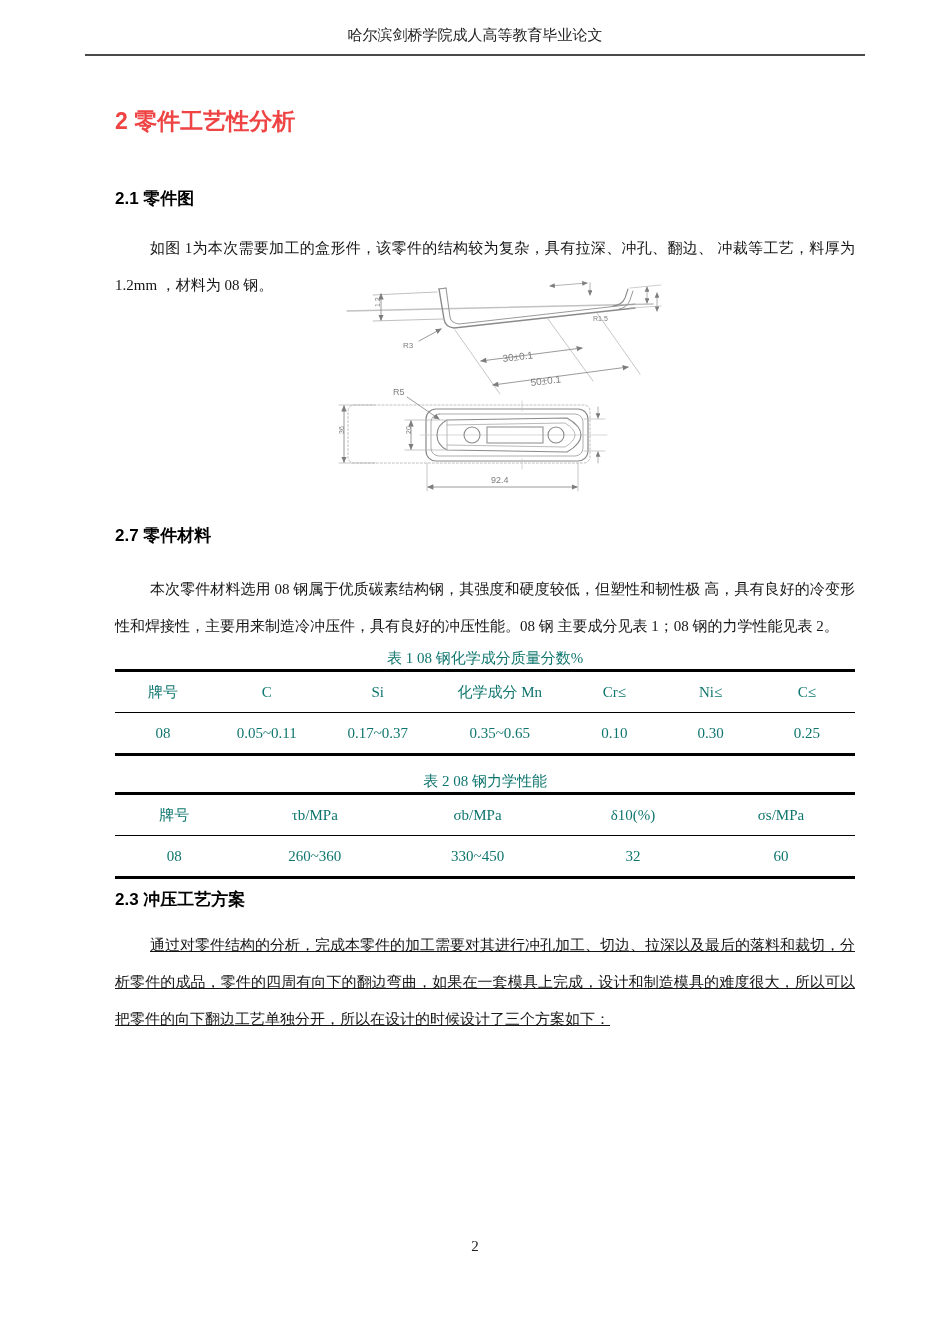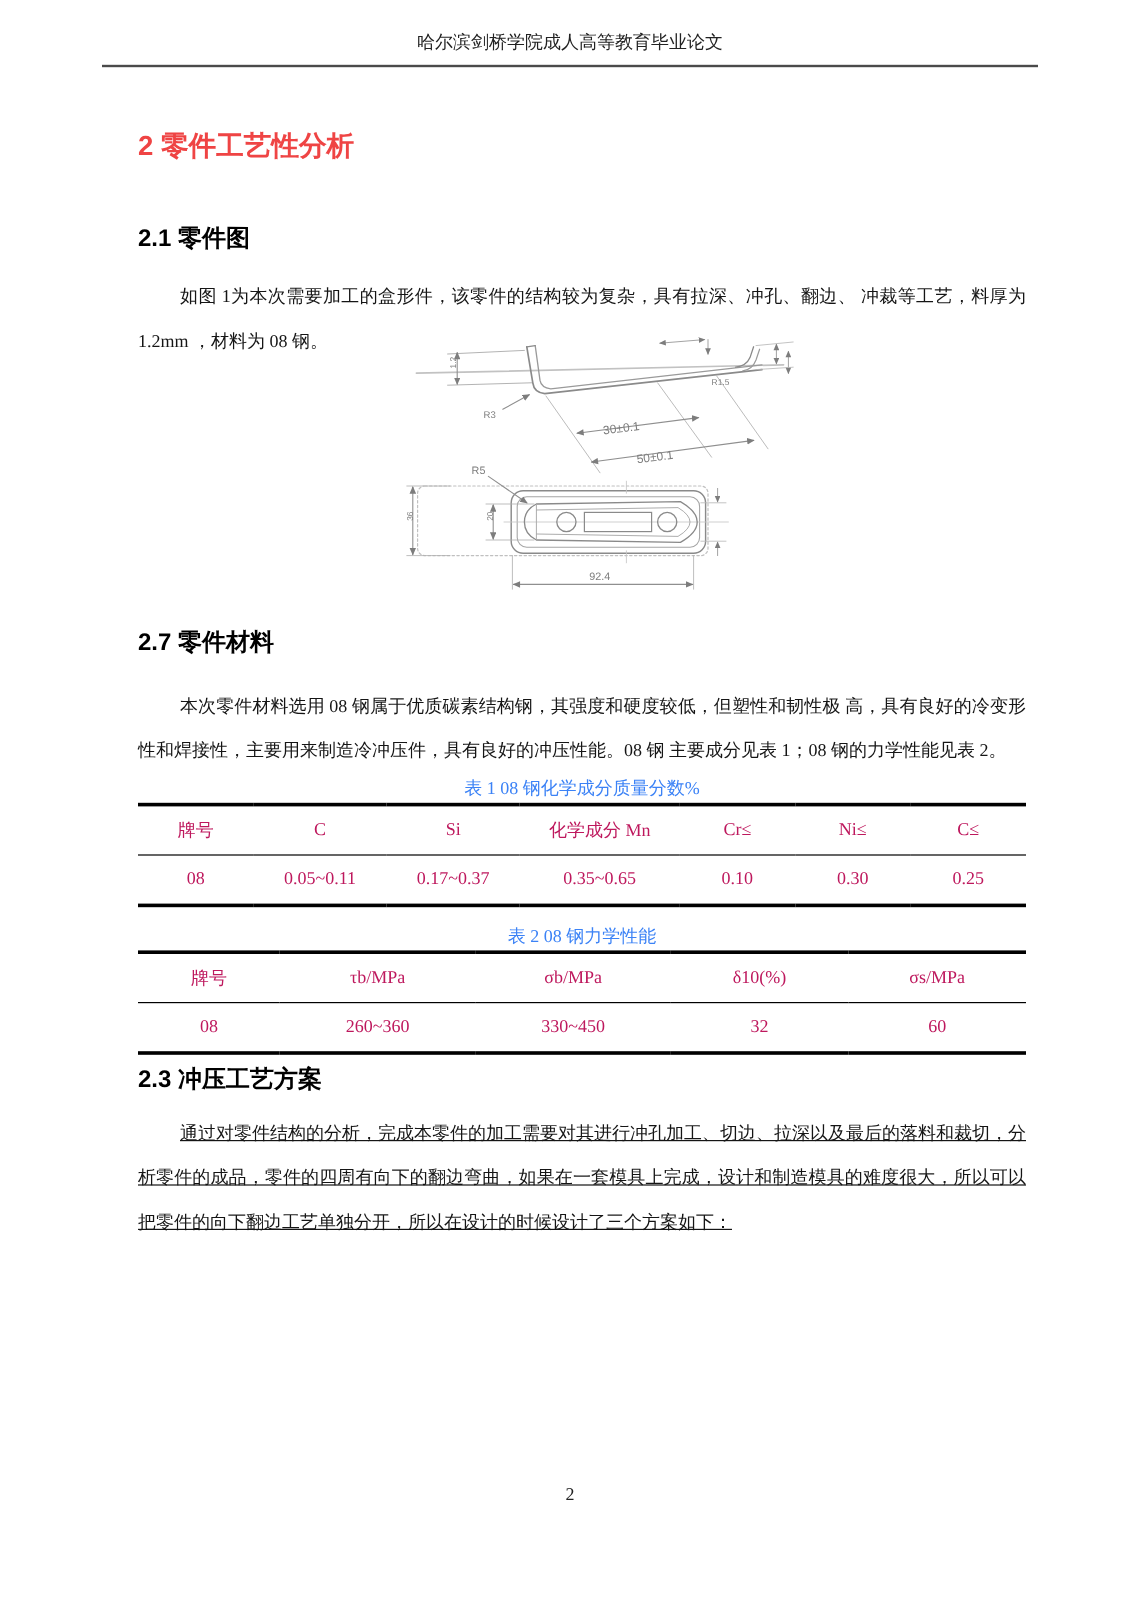--- a/index.html
+++ b/index.html
@@ -13,45 +13,45 @@
     text-align:center;font-size:15px;color:#222;
     border-bottom:2px solid #4a4a4a;
   }
   .content{margin-left:115px;width:740px;}
   h1.sec{
     font-family:"Liberation Sans", sans-serif;font-weight:bold;
     font-size:23px;margin:50px 0 0 0;line-height:30px;color:#ef4444;
   }
   h2.sec{
     font-family:"Liberation Sans", sans-serif;font-weight:bold;
-    font-size:20px;line-height:26px;color:#000;margin:0;
+    font-size:17px;line-height:26px;color:#000;margin:0;
   }
   h2.s21{margin-top:50px;}
   h2.s22{margin-top:14px;}
   h2.s23{margin-top:8px;}
   p.body{
     font-size:15px;line-height:37px;text-align:justify;
     text-indent:35px;margin:0;color:#151515;
   }
   p.p1{margin-top:18px;}
   p.p2{margin-top:22px;}
   p.p3{margin-top:14px;text-decoration:underline;}
   .figure{margin:-25px 0 0 220px;width:330px;height:230px;}
   .fig-caption{
     text-align:center;font-size:15px;color:#222;margin:48px 0 0 0;line-height:20px;
   }
   .tbl-caption{
-    text-align:center;font-size:15px;color:#3b82f6;line-height:22px;margin:0;
+    text-align:center;font-size:15px;color:#0f766e;line-height:22px;margin:0;
   }
   .cap1{margin-top:2px;}
   .cap2{margin-top:14px;}
   table.data{
     width:100%;border-collapse:collapse;
     border-top:3px solid #000;border-bottom:3px solid #000;
-    font-size:15px;color:#be185d;
+    font-size:15px;color:#0f766e;
   }
   table.data th{
     font-weight:normal;border-bottom:1px solid #000;
     height:40px;text-align:center;padding:0;
   }
   table.data td{height:40px;text-align:center;padding:0;}
   table.t1 th:nth-child(1),table.t1 td:nth-child(1){width:13%;}
   table.t1 th:nth-child(2),table.t1 td:nth-child(2){width:15%;}
   table.t1 th:nth-child(3),table.t1 td:nth-child(3){width:15%;}
   table.t1 th:nth-child(4),table.t1 td:nth-child(4){width:18%;}

